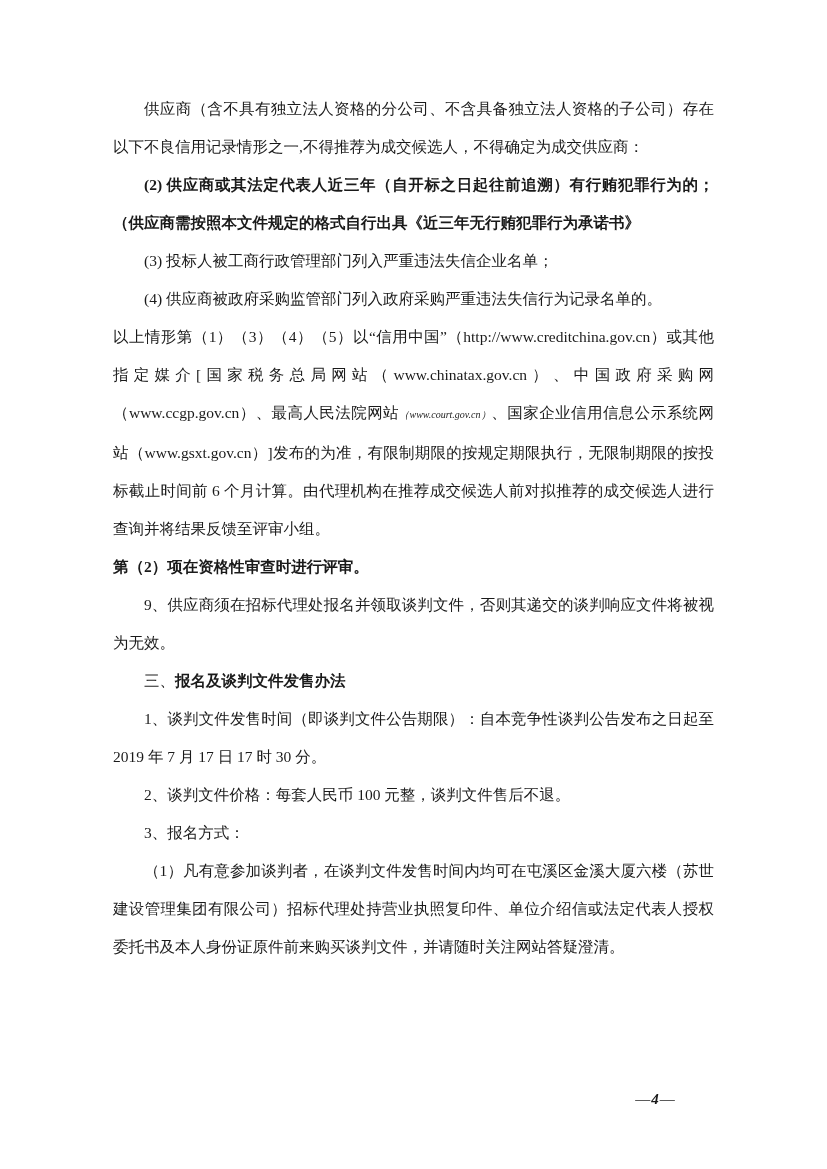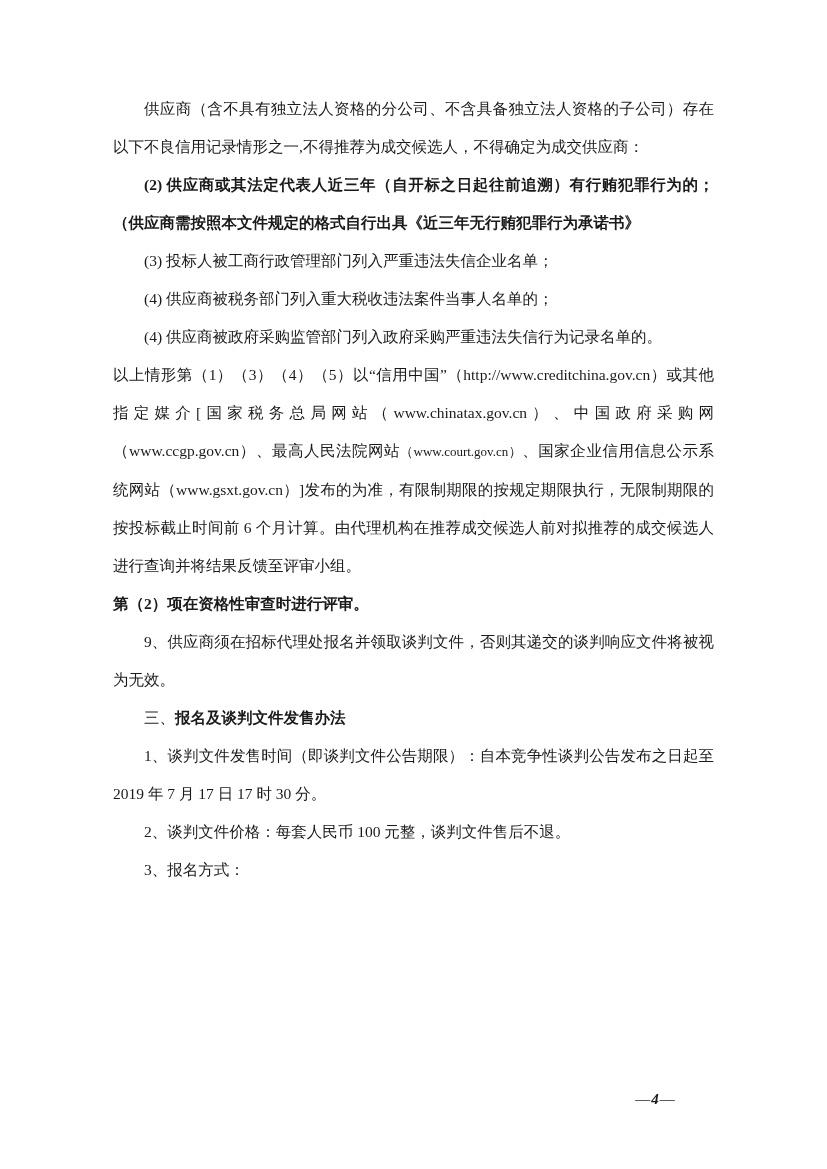--- a/index.html
+++ b/index.html
@@ -30,21 +30,22 @@
     margin: 0;
     padding: 0;
   }
   .indent {
     text-indent: 2em;
   }
   .bold {
     font-weight: bold;
   }
   .small {
-    font-size: 13px;
+    font-size: 10px;
+    font-style: italic;
   }
   .underline {
     text-decoration: underline;
     text-underline-offset: 4px;
   }
   .footer {
     position: absolute;
     left: 610px;
     top: 1088px;
     width: 90px;
@@ -71,37 +72,37 @@
 
   <div class="content">
 
     <p class="para indent">供应商（含不具有独立法人资格的分公司、不含具备独立法人资格的子公司）存在以下不良信用记录情形之一,不得推荐为成交候选人，不得确定为成交供应商：</p>
 
 
     <p class="para indent bold">(2) 供应商或其法定代表人近三年（自开标之日起往前追溯）有行贿犯罪行为的；（供应商需按照本文件规定的格式自行出具《近三年无行贿犯罪行为承诺书》</p>
 
     <p class="para indent">(3) 投标人被工商行政管理部门列入严重违法失信企业名单；</p>
 
-    <p class="para indent">(4) 供应商被税务部门列入重大税收违法案件当事人名单的；</p>
 
     <p class="para indent">(4) 供应商被政府采购监管部门列入政府采购严重违法失信行为记录名单的。</p>
 
     <p class="para"><span>以上情形第（1）（3）（4）（5）以“信用中国”（http://www.creditchina.gov.cn）或其他指定媒介[国家税务总局网站（www.chinatax.gov.cn）、中国政府采购网（www.ccgp.gov.cn）、最高人民法院网站</span><span class="small">（www.court.gov.cn）</span><span>、国家企业信用信息公示系统网站（www.gsxt.gov.cn）]发布的为准，有限制期限的按规定期限执行，无限制期限的按投标截止时间前 6 个月计算。由代理机构在推荐成交候选人前对拟推荐的成交候选人进行查询并将结果反馈至评审小组。</span></p>
 
     <p class="para bold">第（2）项在资格性审查时进行评审。</p>
 
 
     <p class="para indent">9、供应商须在招标代理处报名并领取谈判文件，否则其递交的谈判响应文件将被视为无效。</p>
 
     <p class="para indent"><span>三、</span><span class="bold">报名及谈判文件发售办法</span></p>
 
     <p class="para indent">1、谈判文件发售时间（即谈判文件公告期限）：自本竞争性谈判公告发布之日起至 2019 年 7 月 17 日 17 时 30 分。</p>
 
     <p class="para indent">2、谈判文件价格：每套人民币 100 元整，谈判文件售后不退。</p>
 
     <p class="para indent">3、报名方式：</p>
 
+    <p class="para indent">（1）凡有意参加谈判者，在谈判文件发售时间内均可在屯溪区金溪大厦六楼（苏世建设管理集团有限公司）招标代理处持营业执照复印件、单位介绍信或法定代表人授权委托书及本人身份证原件前来购买谈判文件，并请随时关注网站答疑澄清。</p>
 
   </div>
 
   <div class="footer"><span class="dash">—</span><span class="pagenum">4</span><span class="dash">—</span></div>
 
 </div>
 
 </body></html>

